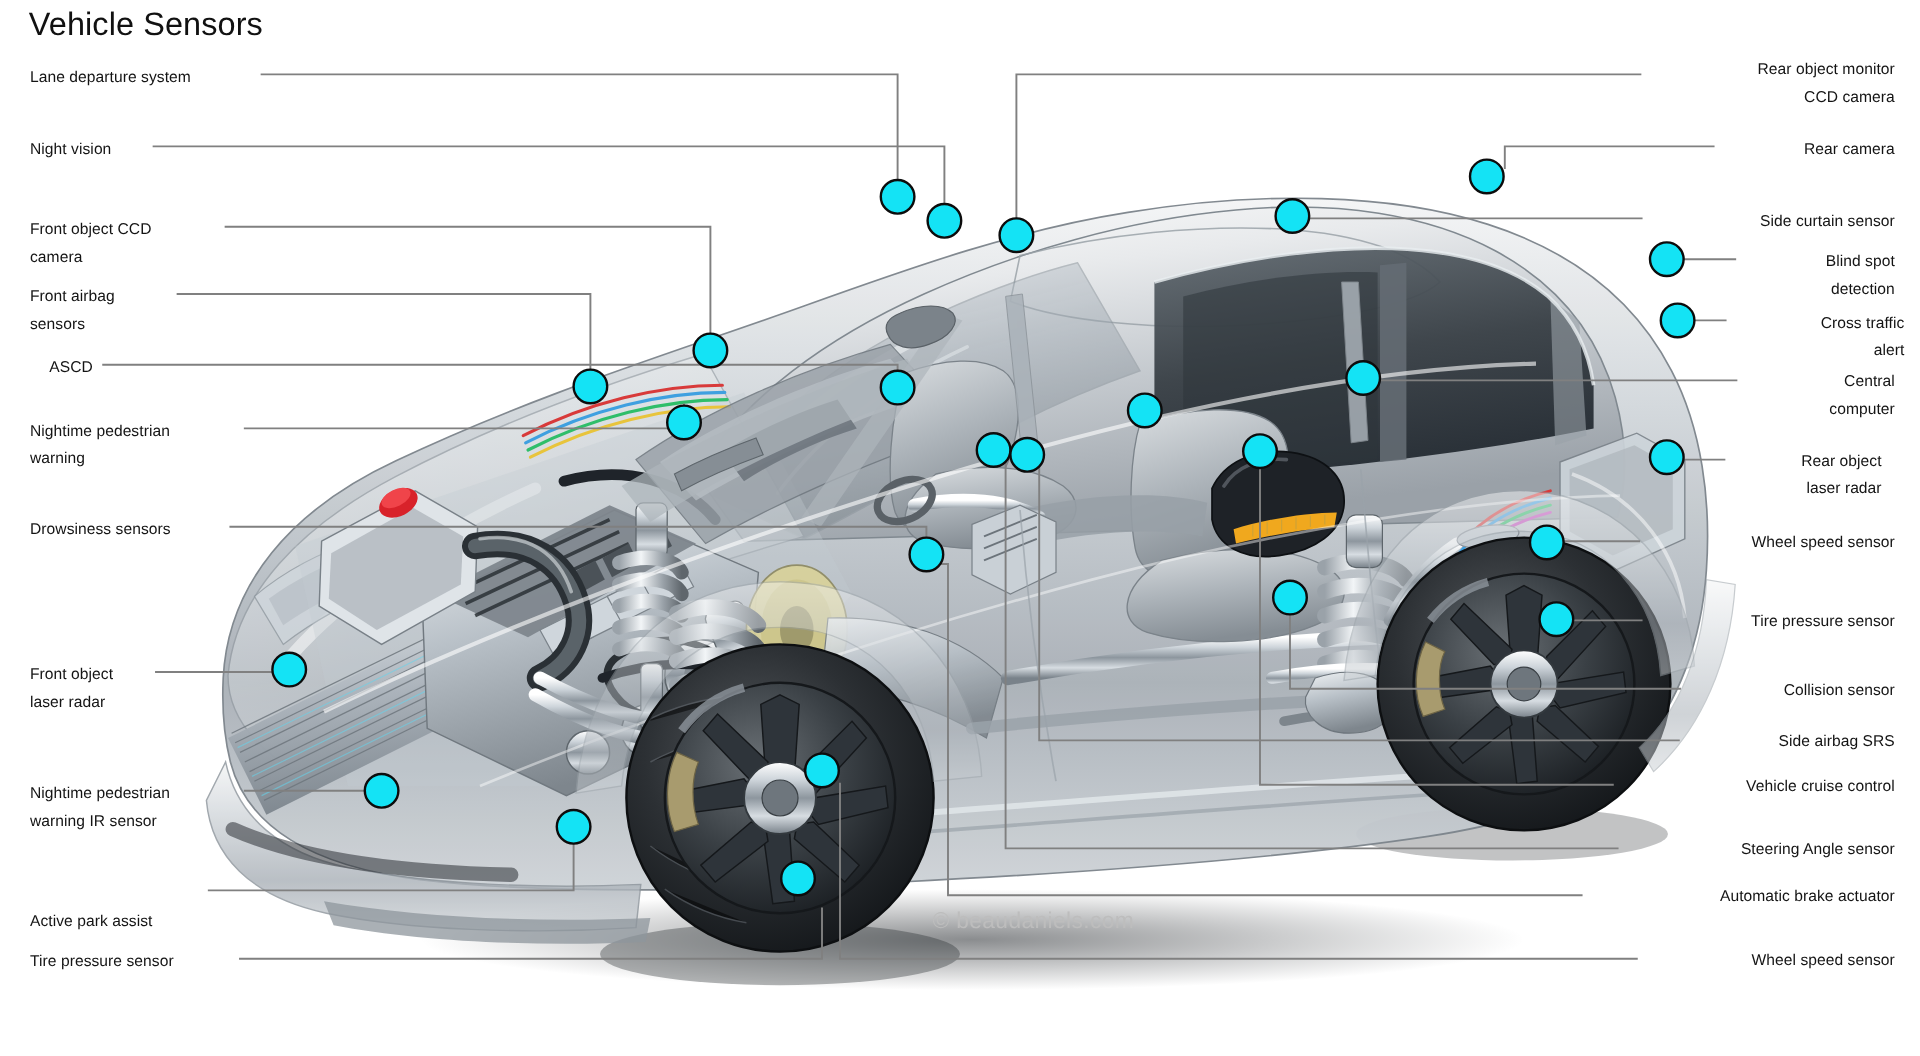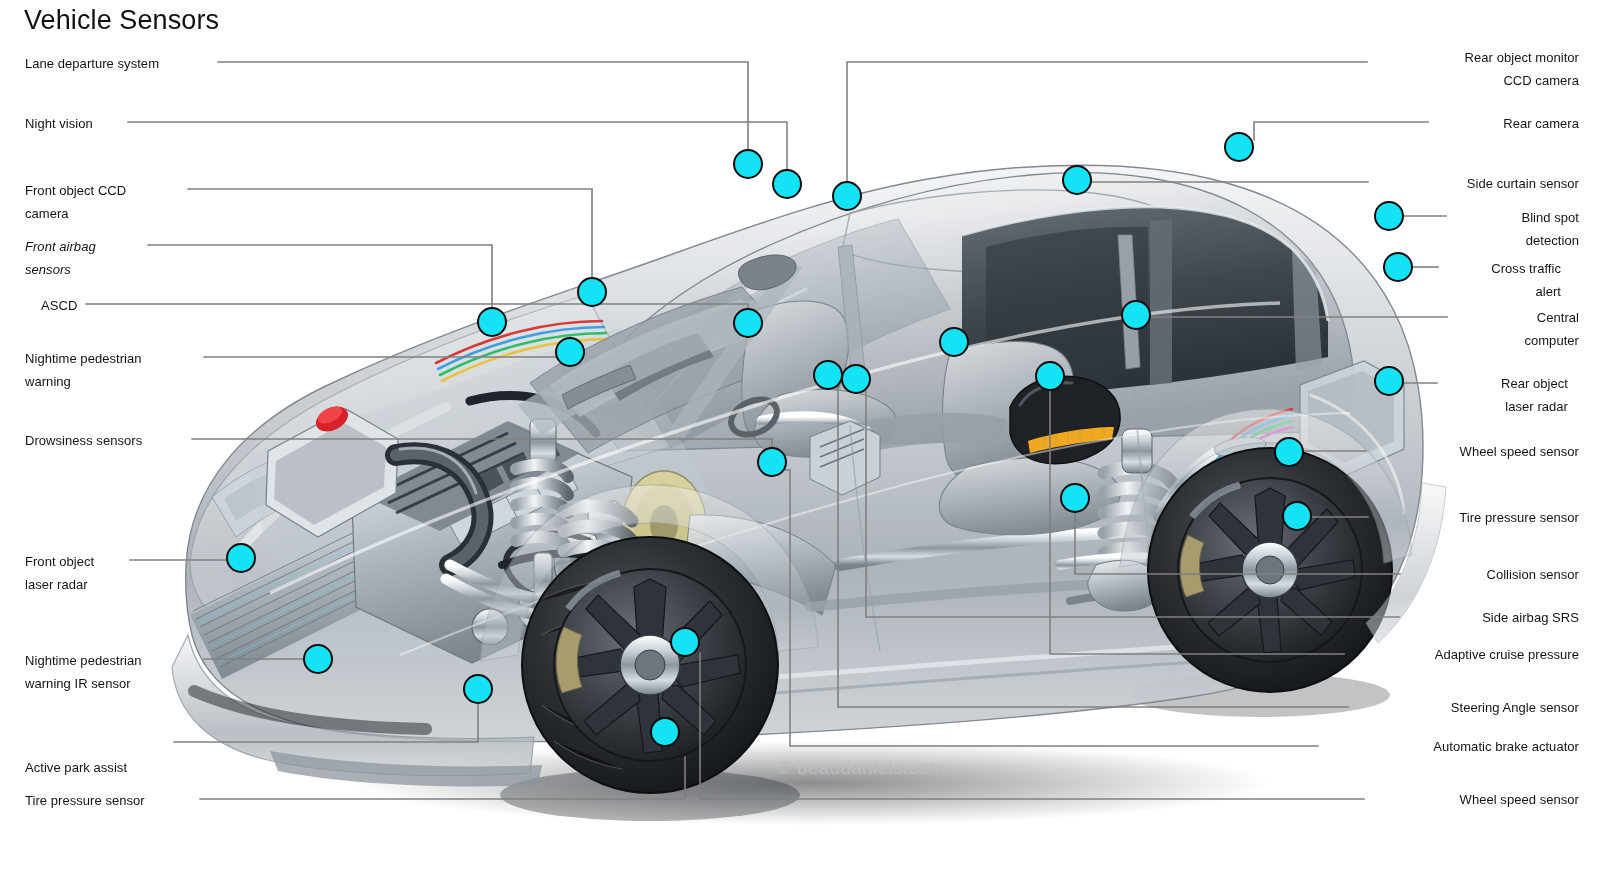--- a/index.html
+++ b/index.html
@@ -527,50 +527,50 @@
       <path d="M1318,746 L790,746 L790,470 L783,470"></path>
 
       <path d="M1364,799 L700,799 L700,653"></path>
     </g>
   </svg>
 
   <div class="lbl" style="left:25px;top:52px;">Lane departure system</div>
   <div class="lbl" style="left:25px;top:112px;">Night vision</div>
   <div class="lbl" style="left:25px;top:179px;">Front object CCD
 camera</div>
-  <div class="lbl" style="left:25px;top:235px;font-style:italic;">Front airbag
+  <div class="lbl" style="left:25px;top:235px;">Front airbag
 sensors</div>
   <div class="lbl" style="left:25px;top:294px;margin-left:16px;">ASCD</div>
   <div class="lbl" style="left:25px;top:347px;">Nightime pedestrian
 warning</div>
   <div class="lbl" style="left:25px;top:429px;">Drowsiness sensors</div>
   <div class="lbl" style="left:25px;top:550px;">Front object
 laser radar</div>
   <div class="lbl" style="left:25px;top:649px;">Nightime pedestrian
 warning IR sensor</div>
   <div class="lbl" style="left:25px;top:756px;">Active park assist</div>
   <div class="lbl" style="left:25px;top:789px;">Tire pressure sensor</div>
 
   <div class="lbl r" style="right:21px;top:46px;width:320px;">Rear object monitor
 CCD camera</div>
   <div class="lbl r" style="right:21px;top:112px;width:320px;">Rear camera</div>
   <div class="lbl r" style="right:21px;top:172px;width:320px;">Side curtain sensor</div>
   <div class="lbl r" style="right:21px;top:206px;width:300px;">Blind spot
 detection</div>
-  <div class="lbl r" style="right:39px;top:257px;width:300px;">Cross traffic
+  <div class="lbl r" style="right:13px;top:257px;width:300px;">Cross traffic
 alert</div>
   <div class="lbl r" style="right:21px;top:306px;width:300px;">Central
 computer</div>
   <div class="lbl r" style="right:32px;top:372px;width:300px;">Rear object
 laser radar</div>
   <div class="lbl r" style="right:21px;top:440px;width:340px;">Wheel speed sensor</div>
   <div class="lbl r" style="right:21px;top:506px;width:340px;">Tire pressure sensor</div>
   <div class="lbl r" style="right:21px;top:563px;width:340px;">Collision sensor</div>
   <div class="lbl r" style="right:21px;top:606px;width:340px;">Side airbag SRS</div>
-  <div class="lbl r" style="right:21px;top:643px;width:360px;">Adaptive cruise pressure</div>
+  <div class="lbl r" style="right:21px;top:643px;width:360px;">Vehicle cruise control</div>
   <div class="lbl r" style="right:21px;top:696px;width:360px;">Steering Angle sensor</div>
   <div class="lbl r" style="right:21px;top:735px;width:380px;">Automatic brake actuator</div>
   <div class="lbl r" style="right:21px;top:788px;width:360px;">Wheel speed sensor</div>
 
   <div id="dots">
       <div class="dot" style="left: 748px; top: 164px; background: rgb(20, 227, 245);"></div>
       <div class="dot" style="left: 787px; top: 184px; background: rgb(20, 227, 245);"></div>
       <div class="dot" style="left: 847px; top: 196px; background: rgb(20, 227, 245);"></div>
       <div class="dot" style="left: 1239px; top: 147px; background: rgb(20, 227, 245);"></div>
       <div class="dot" style="left: 1077px; top: 180px; background: rgb(20, 227, 245);"></div>

